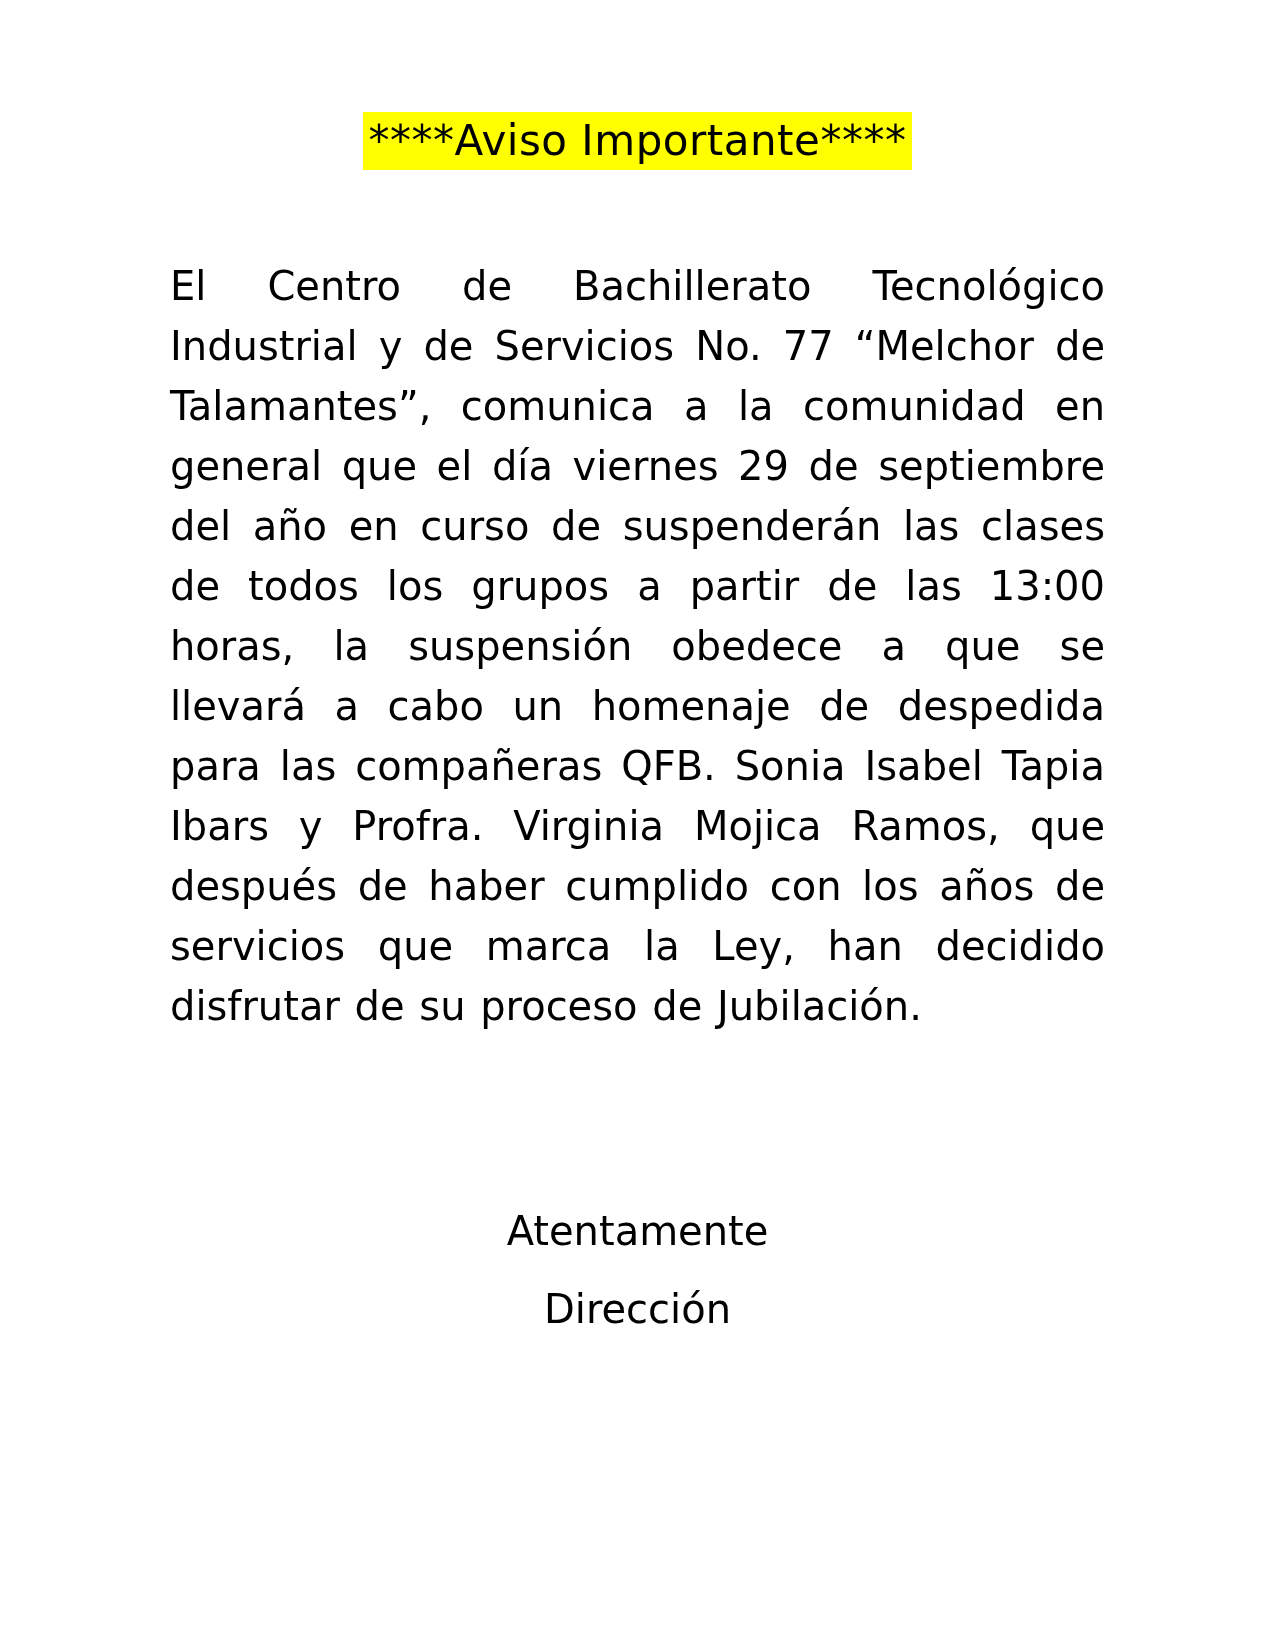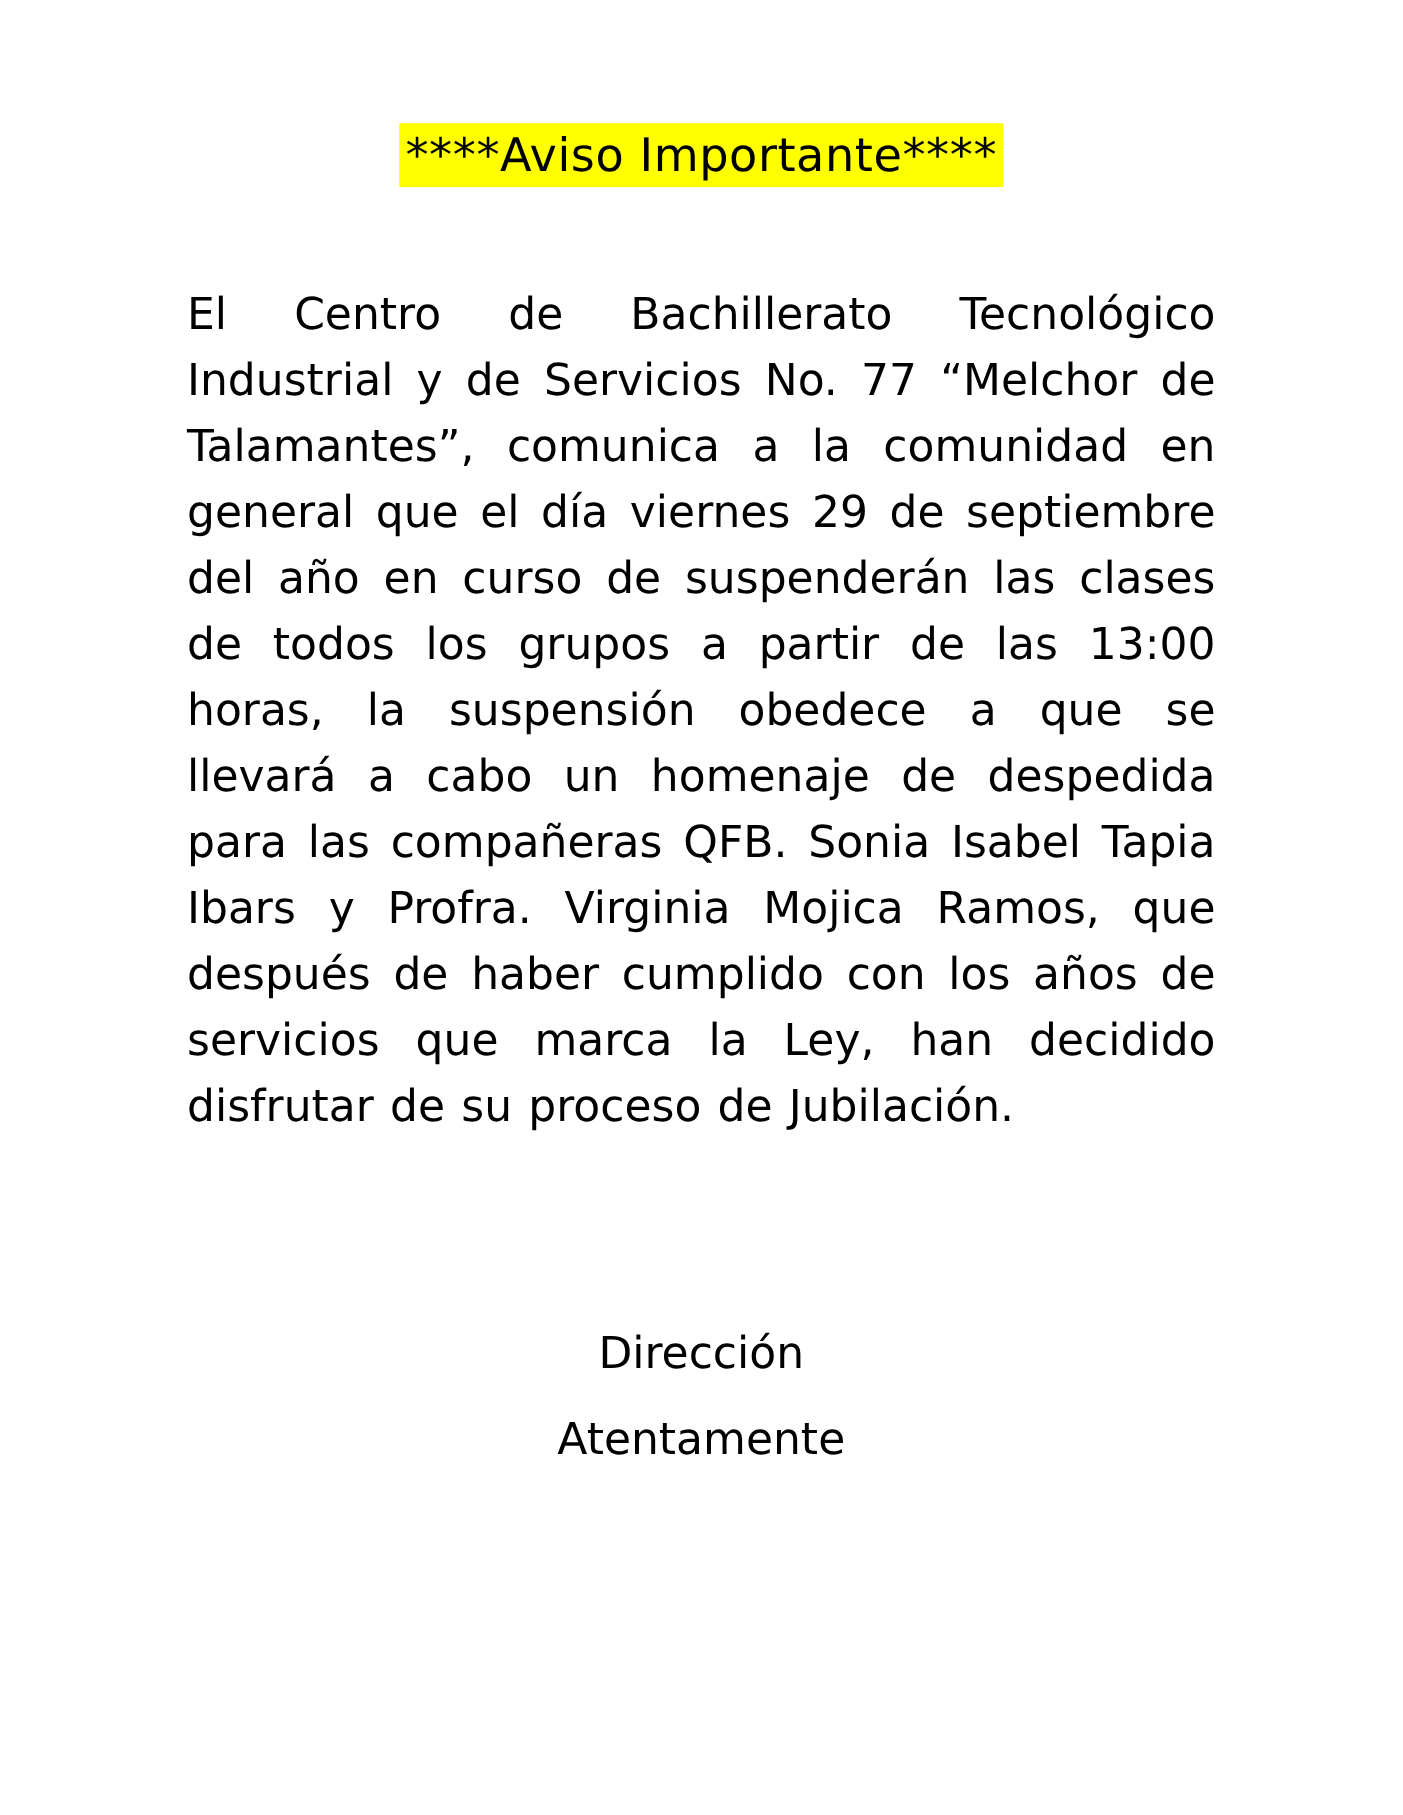--- a/index.html
+++ b/index.html
@@ -53,17 +53,17 @@
 
 <div class="page" style="--highlight-color: #ffff00; --text-color: #000000; --page-bg: #ffffff;">
 
   <div class="title-wrap">
     <span class="title-highlight">****Aviso Importante****</span>
   </div>
 
   <p class="body-paragraph">El Centro de Bachillerato Tecnológico Industrial y de Servicios No. 77 “Melchor de Talamantes”, comunica a la comunidad en general que el día viernes 29 de septiembre del año en curso de suspenderán las clases de todos los grupos a partir de las 13:00 horas, la suspensión obedece a que se llevará a cabo un homenaje de despedida para las compañeras QFB. Sonia Isabel Tapia Ibars y Profra. Virginia Mojica Ramos, que después de haber cumplido con los años de servicios que marca la Ley, han decidido disfrutar de su proceso de Jubilación.</p>
 
   <div class="closing-block">
+    <div class="closing-line">Atentamente</div>
     <div class="closing-line">Dirección</div>
-    <div class="closing-line">Atentamente</div>
   </div>
 
 </div>
 
 </body></html>

